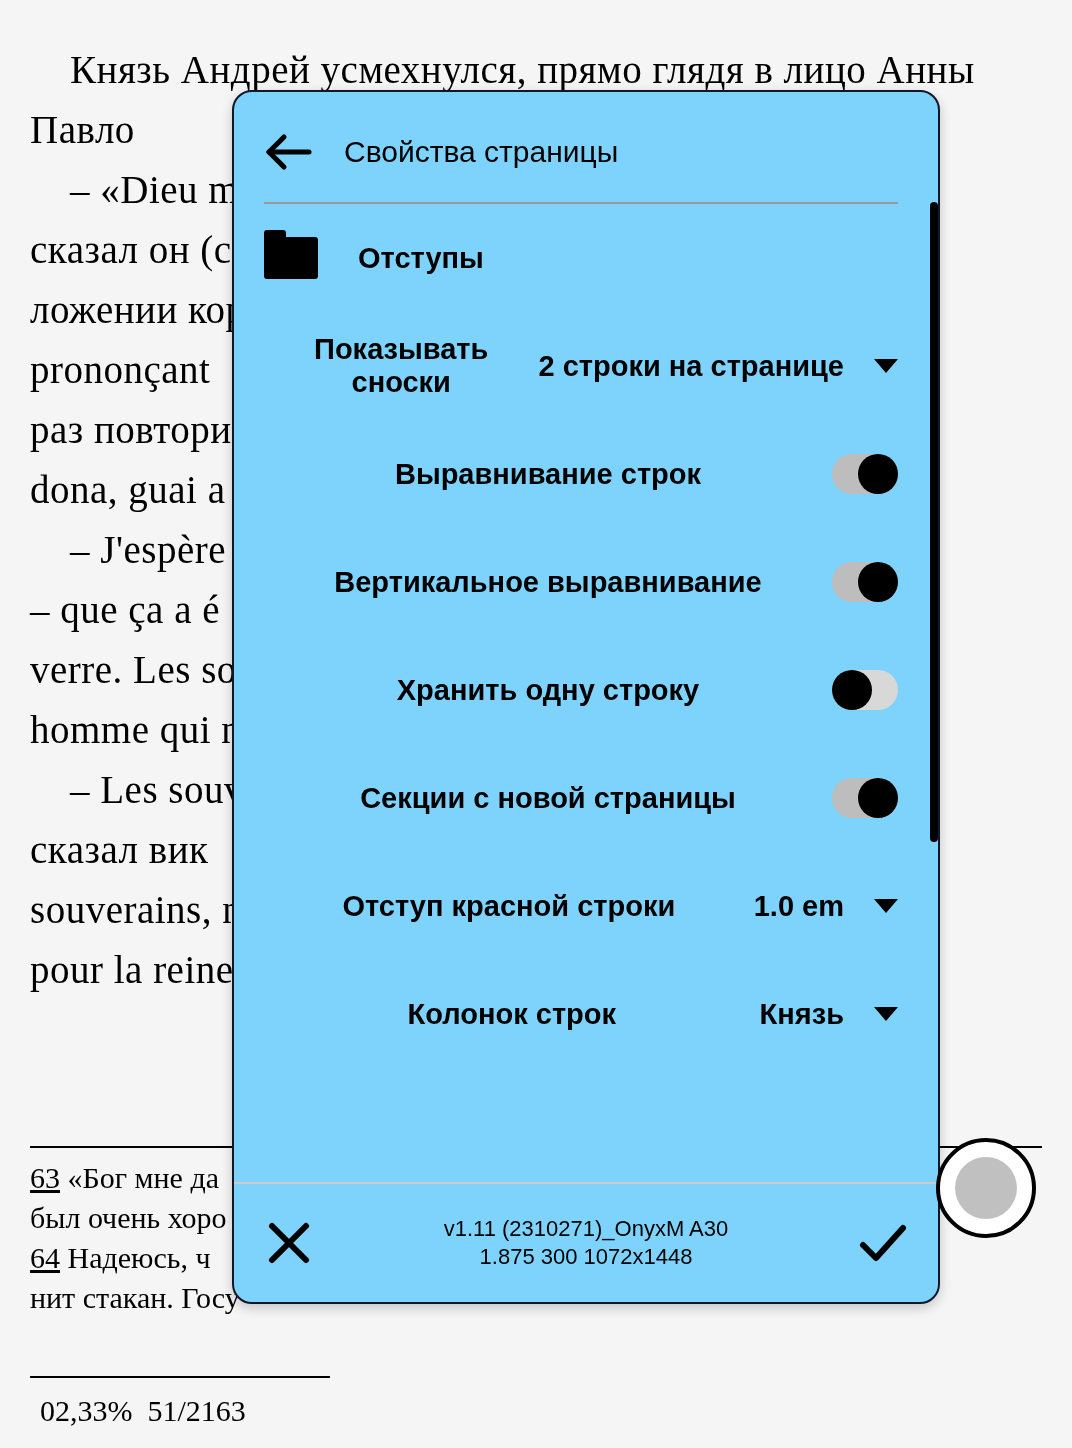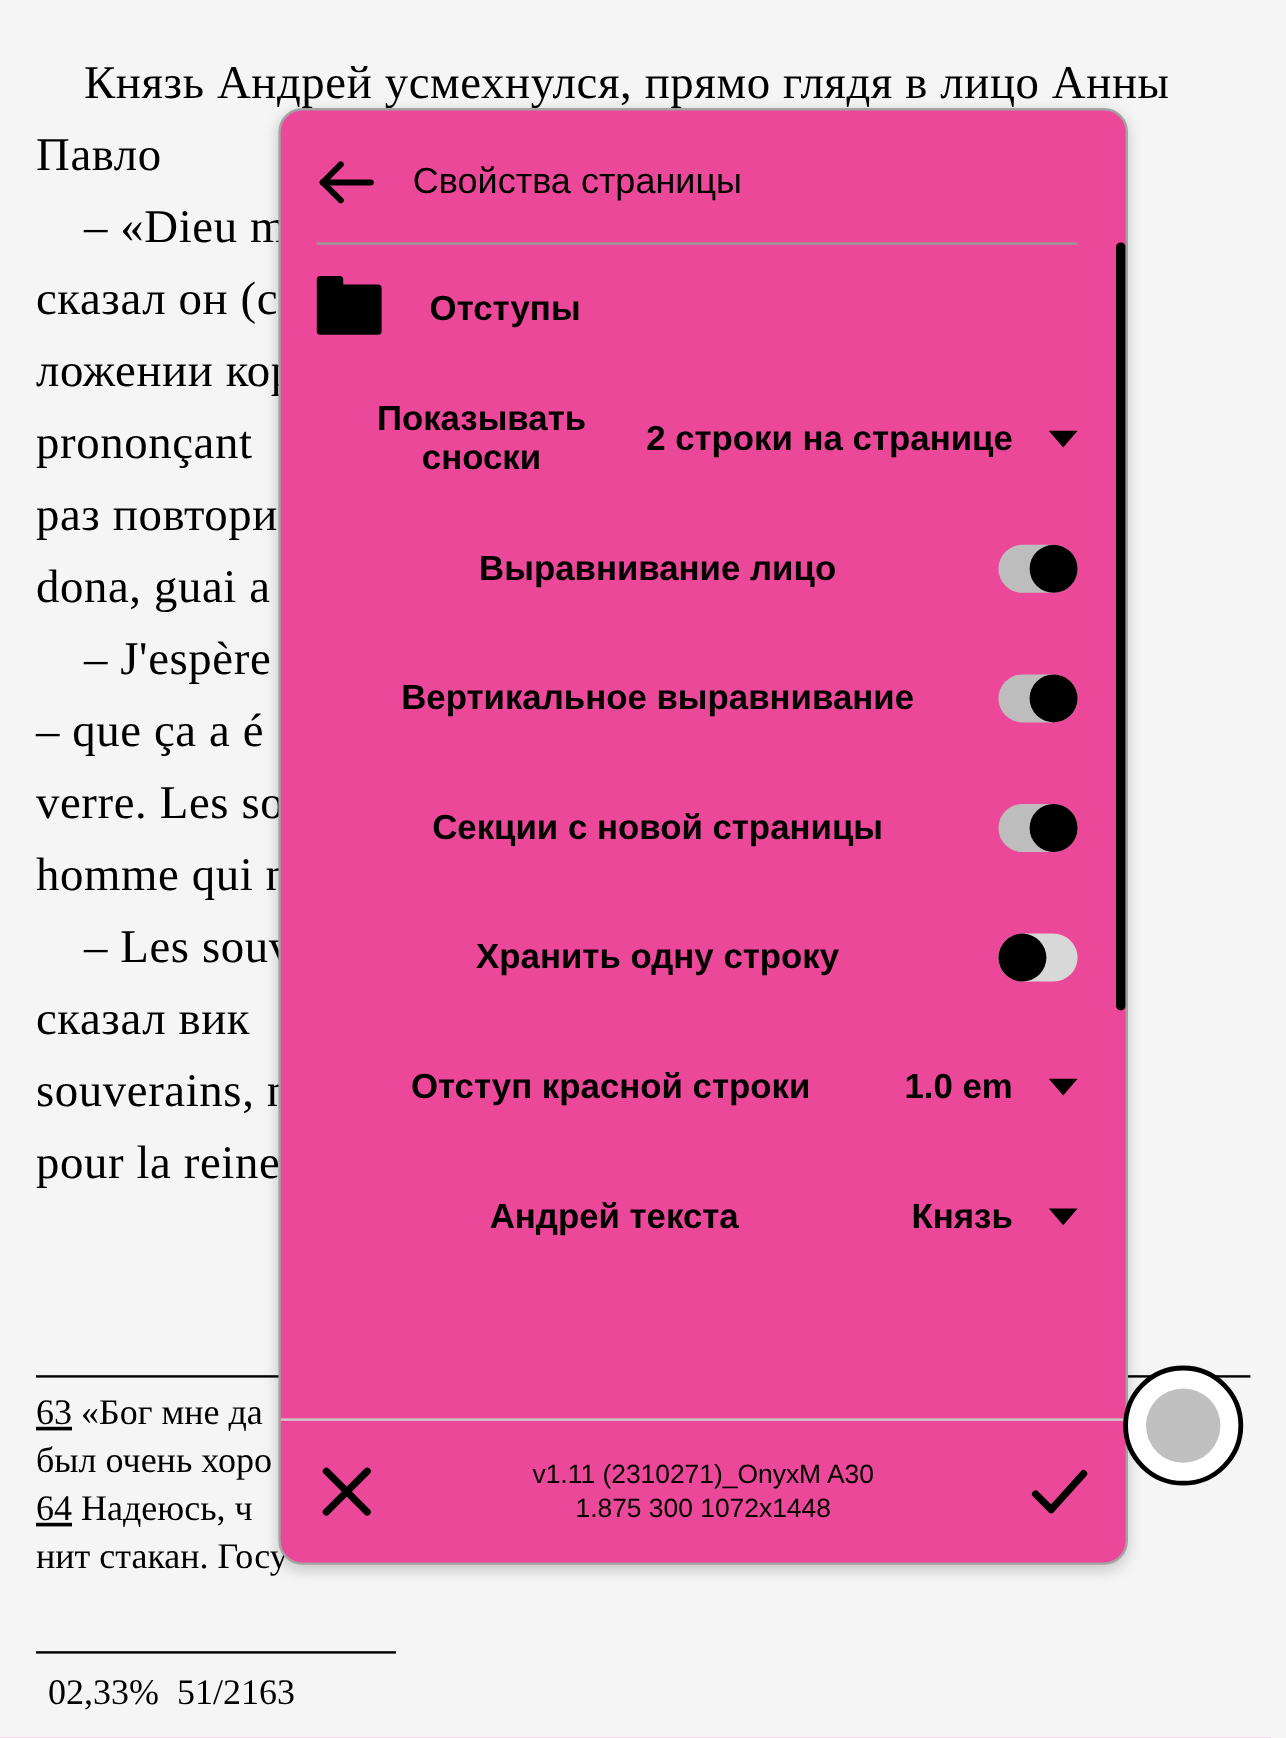--- a/index.html
+++ b/index.html
@@ -4,21 +4,21 @@
 <style>
   * { box-sizing: border-box; margin: 0; padding: 0; }
   html, body { width: 1072px; height: 1448px; overflow: hidden; font-family: Georgia, 'Times New Roman', serif; background: #f5f5f5; color: #000; }
   .page { position: relative; width: 1072px; height: 1448px; padding-left: 29px; }
   .book-text { position: absolute; top: 0; left: 0; width: 1072px; height: 1448px; padding: 40px 30px 0 30px; font-size: 39px; line-height: 60px; letter-spacing: 0.5px; }
   .book-text p { margin-bottom: 0; }
   .footnotes { position: absolute; bottom: 130px; left: 30px; width: 1012px; border-top: 2px solid #000; padding-top: 10px; font-size: 30px; line-height: 40px; }
   .footnotes .fnid { text-decoration: underline; }
   .foot-rule { position: absolute; bottom: 70px; left: 30px; width: 300px; border-top: 2px solid #000; }
   .status-bar { position: absolute; bottom: 20px; left: 40px; font-size: 30px; margin-top: 44px; }
-  .panel { position: absolute; top: 90px; left: 232px; width: 708px; height: 1214px; background: #ec4899; border: 2px solid #a3a3a3; border-radius: 20px; box-shadow: 0 4px 12px rgba(0,0,0,0.2); font-family: -apple-system, Arial, sans-serif; overflow: hidden; }
+  .panel { position: absolute; top: 90px; left: 232px; width: 708px; height: 1214px; background: #7dd3fc; border: 2px solid #0f172a; border-radius: 20px; box-shadow: 0 4px 12px rgba(0,0,0,0.2); font-family: -apple-system, Arial, sans-serif; overflow: hidden; }
   .panel-inner { position: absolute; top: 0; left: 0; right: 10px; bottom: 120px; padding: 0 30px; overflow: hidden; }
   .panel-header { display: flex; align-items: center; padding: 40px 0 30px 0; border-bottom: 2px solid #999; }
   .back-arrow { width: 50px; height: 40px; margin-right: 30px; }
   .panel-title { font-size: 30px; }
   .row { display: flex; align-items: center; min-height: 108px; padding: 18px 0; font-weight: bold; }
   .folder-icon { width: 54px; height: 42px; background: #000; border-radius: 3px; position: relative; margin-right: 40px; flex: 0 0 54px; }
   .folder-icon::before { content: ""; position: absolute; top: -7px; left: 0; width: 22px; height: 10px; background: #000; border-radius: 3px 3px 0 0; }
   .row-label { font-size: 29px; padding-right: 8px; }
   .row-main { flex: 1; font-size: 29px; text-align: center; }
   .row-value { font-size: 29px; margin-right: 30px; }
@@ -90,55 +90,55 @@
       </div>
 
 
       <div class="row">
         <div class="row-main">Показывать сноски</div>
         <div class="row-value">2 строки на странице</div>
         <div class="chevron"></div>
       </div>
 
       <div class="row">
-        <div class="row-main">Выравнивание лицо</div>
+        <div class="row-main">Выравнивание строк</div>
         <div class="toggle on">
             <div class="knob"></div>
           </div>
       </div>
 
       <div class="row">
         <div class="row-main">Вертикальное выравнивание</div>
         <div class="toggle on">
             <div class="knob"></div>
           </div>
       </div>
 
       <div class="row">
-        <div class="row-main">Секции с новой страницы</div>
-        <div class="toggle on">
+        <div class="row-main">Хранить одну строку</div>
+        <div class="toggle off">
             <div class="knob"></div>
           </div>
       </div>
 
       <div class="row">
-        <div class="row-main">Хранить одну строку</div>
-        <div class="toggle off">
+        <div class="row-main">Секции с новой страницы</div>
+        <div class="toggle on">
             <div class="knob"></div>
           </div>
       </div>
 
       <div class="row">
         <div class="row-main">Отступ красной строки</div>
         <div class="row-value">1.0 em</div>
         <div class="chevron"></div>
       </div>
 
       <div class="row">
-        <div class="row-main">Андрей текста</div>
+        <div class="row-main">Колонок строк</div>
         <div class="row-value">Князь</div>
         <div class="chevron"></div>
       </div>
 
     </div>
 
     <div class="scroll-indicator"></div>
 
     <div class="panel-footer">
       <svg class="close-x" viewBox="0 0 50 50">

